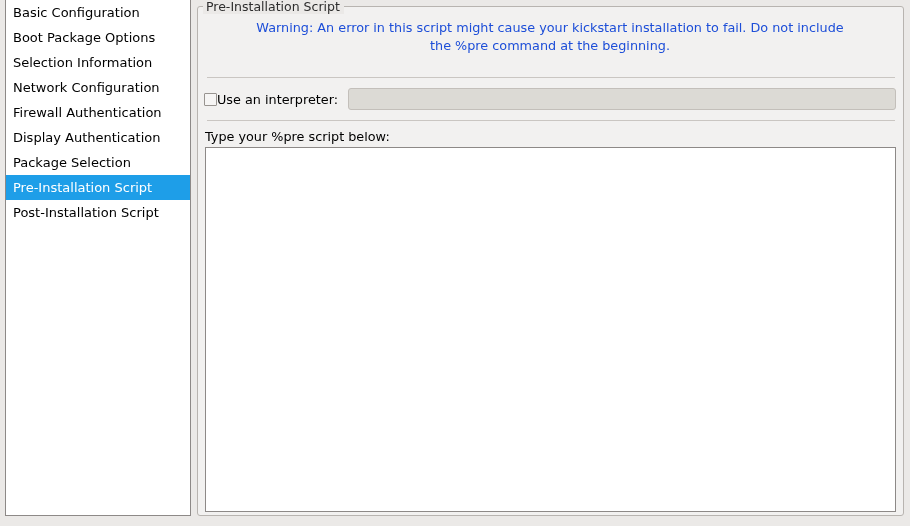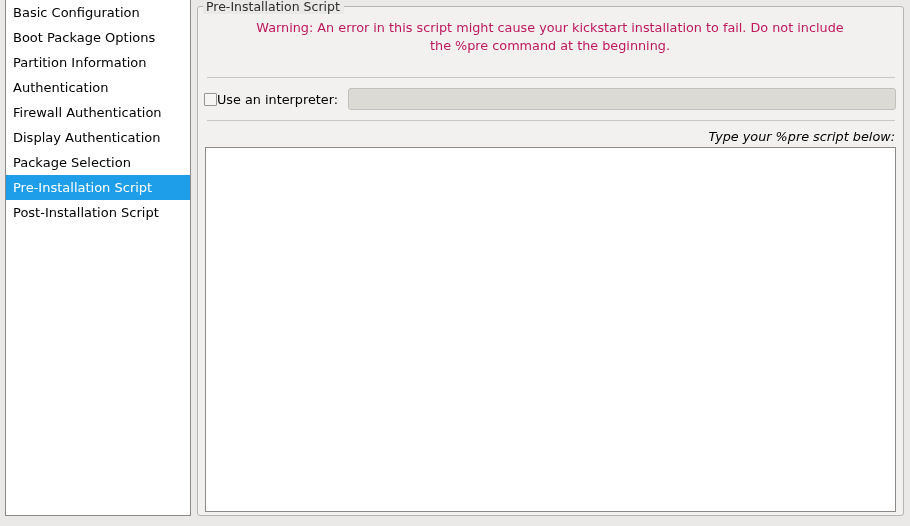--- a/index.html
+++ b/index.html
@@ -70,21 +70,21 @@
 
   
   #warning-text {
     position: absolute;
     left: 205px;
     top: 19px;
     width: 690px;
     text-align: center;
     font-size: 12.8px;
     line-height: 17.5px;
-    color: #be185d;
+    color: #1d4ed8;
     padding: 0 40px;
     box-sizing: border-box;
   }
 
   .separator {
     position: absolute;
     left: 207px;
     width: 688px;
     height: 1px;
     background: #cac6c2;
@@ -131,24 +131,23 @@
     padding: 0 5px;
     outline: none;
   }
 
   
   #script-label {
     position: absolute;
     left: 205px;
     top: 129px;
     width: 690px;
-    text-align: right;
+    text-align: left;
     font-size: 12.8px;
     color: #000000;
-    font-style: italic;
   }
   #script-textarea {
     position: absolute;
     left: 205px;
     top: 147px;
     width: 691px;
     height: 365px;
     background: #ffffff;
     border: 1px solid #8d8987;
     box-sizing: border-box;
@@ -159,22 +158,22 @@
     color: #000000;
     padding: 3px 4px;
   }
 </style>
 </head>
 <body>
 
 <div id="sidebar-panel">
     <div class="sidebar-item"><span>Basic Configuration</span></div>
     <div class="sidebar-item"><span>Boot Package Options</span></div>
-    <div class="sidebar-item"><span>Partition Information</span></div>
-    <div class="sidebar-item"><span>Authentication</span></div>
+    <div class="sidebar-item"><span>Selection Information</span></div>
+    <div class="sidebar-item"><span>Network Configuration</span></div>
     <div class="sidebar-item"><span>Firewall Authentication</span></div>
     <div class="sidebar-item"><span>Display Authentication</span></div>
     <div class="sidebar-item"><span>Package Selection</span></div>
     <div class="sidebar-item selected"><span>Pre-Installation Script</span></div>
     <div class="sidebar-item"><span>Post-Installation Script</span></div>
   </div>
 
 <div id="script-frame"></div>
 <div id="script-frame-legend">Pre-Installation Script</div>
 

